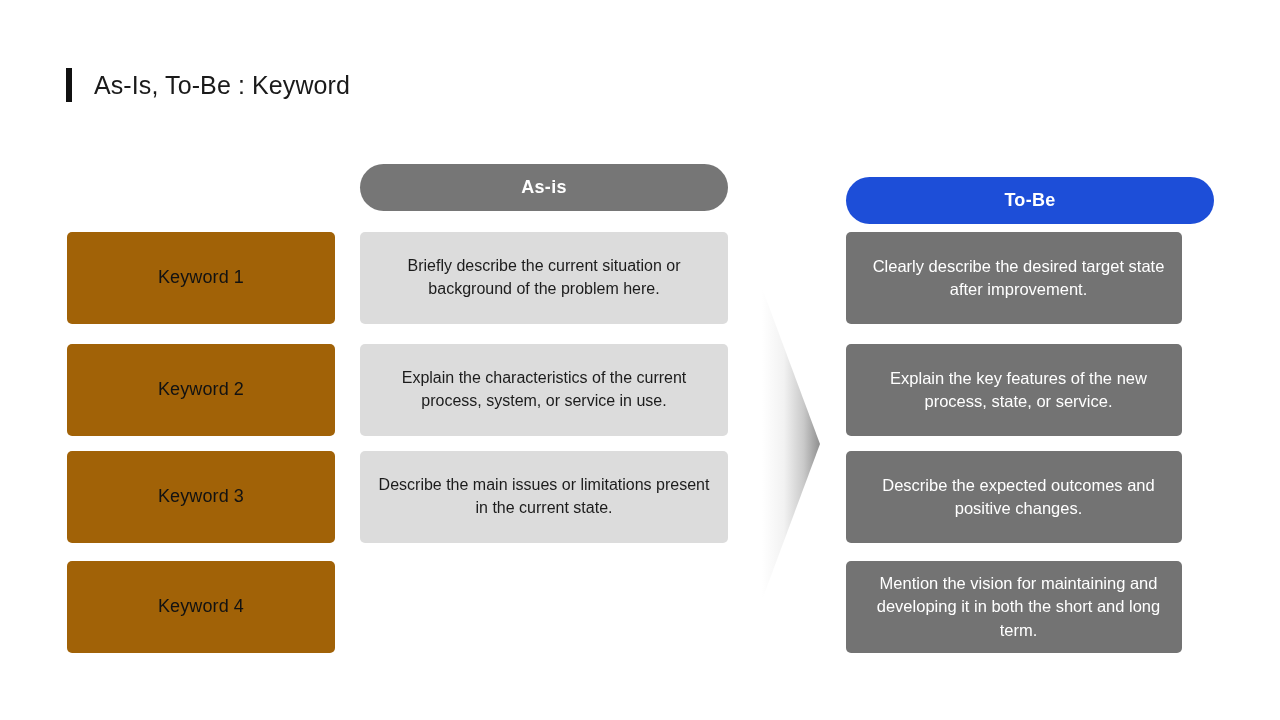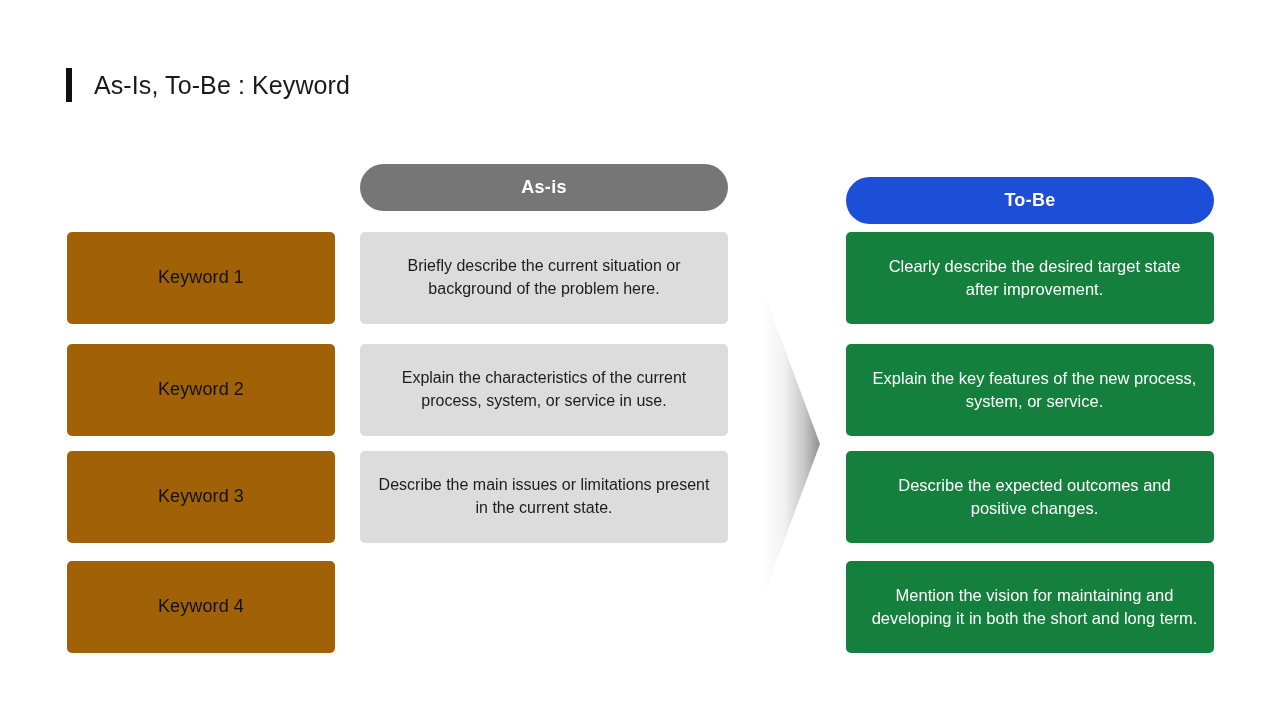--- a/index.html
+++ b/index.html
@@ -101,22 +101,22 @@
   .cell-asis {
     left: 360px;
     width: 368px;
     background: #dcdcdc;
     color: #1c1c1c;
     font-size: 16px;
     font-weight: 400;
   }
   .cell-tobe {
     left: 846px;
-    width: 368px;
-    background: #15803d;
+    width: 336px;
+    background: #737373;
     color: #ffffff;
     font-size: 16.5px;
     font-weight: 400;
     padding-left: 25px;
   }
 
   
   #center-arrow {
     position: absolute;
     left: 756px;
@@ -166,21 +166,21 @@
 </div>
 
 <div class="row" id="row-1">
   <div class="cell cell-keyword">
     <span>Keyword 2</span>
   </div>
   <div class="cell cell-asis">
     <span>Explain the characteristics of the current process, system, or service in use.</span>
   </div>
   <div class="cell cell-tobe">
-    <span>Explain the key features of the new process, system, or service.</span>
+    <span>Explain the key features of the new process, state, or service.</span>
   </div>
 </div>
 
 <div class="row" id="row-2">
   <div class="cell cell-keyword">
     <span>Keyword 3</span>
   </div>
   <div class="cell cell-asis">
     <span>Describe the main issues or limitations present in the current state.</span>
   </div>

